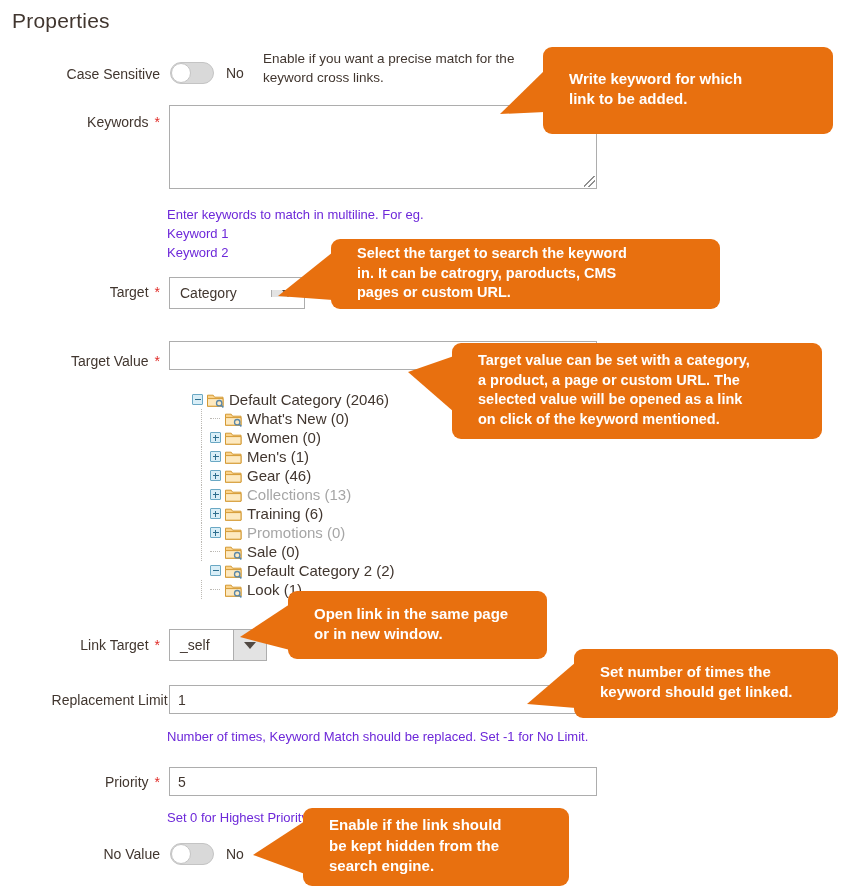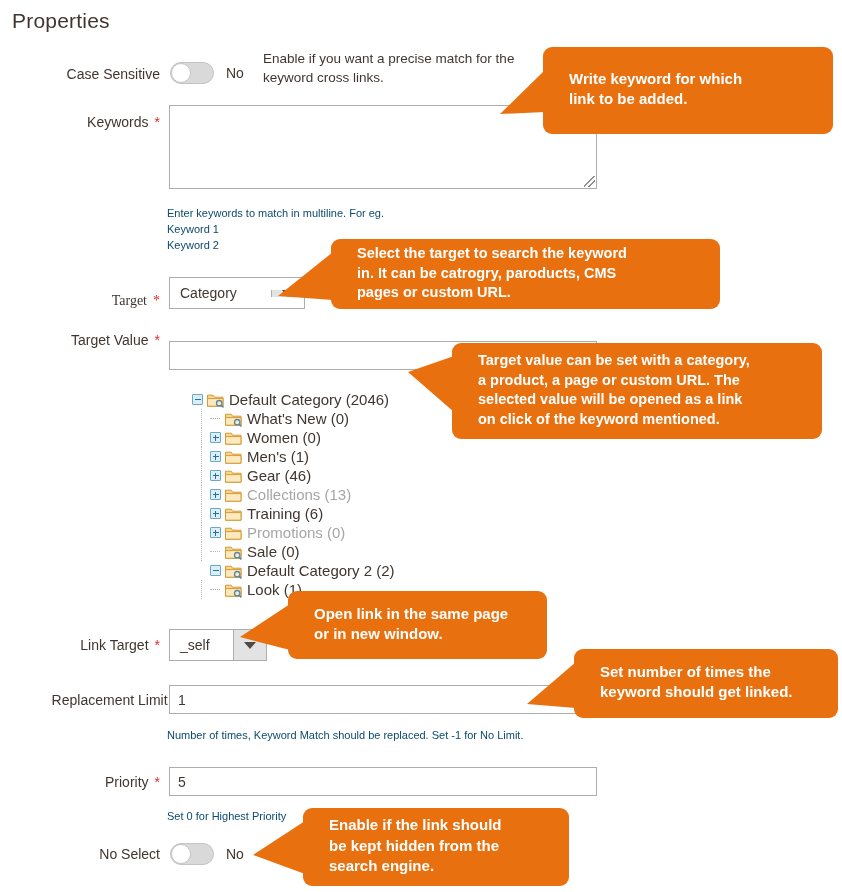--- a/index.html
+++ b/index.html
@@ -121,22 +121,22 @@
   }
   .toggle-text {
     margin-left: 12px;
     font-size: 14px;
     color: #41362f;
   }
 
   
   .hint {
     position: absolute;
-    font-size: 11px;
-    color: #0c4a6e;
+    font-size: 13px;
+    color: #6d28d9;
     line-height: 1.45;
     white-space: pre-line;
   }
   .note {
     position: absolute;
     font-size: 13.5px;
     color: #41362f;
     line-height: 1.4;
     white-space: pre-line;
   }
@@ -217,31 +217,31 @@
 
   <div class="lbl-wrap" style="top:114px;">
     <span>Keywords</span><span class="req">*</span>
   </div>
   <textarea class="txt" style="left: 169px; top: 105px; width: 428px; height: 84px;"></textarea>
   <div class="ta-grip" style="left:584px; top:176px;"></div>
   <div class="hint" style="left:167px; top:206px; width:400px;">Enter keywords to match in multiline. For eg.
 Keyword 1
 Keyword 2</div>
 
-  <div class="lbl-wrap" style="top:293px;font-family:Liberation Serif, serif;">
+  <div class="lbl-wrap" style="top:284px;">
     <span>Target</span><span class="req">*</span>
   </div>
   <div class="sel" style="left:169px; top:277px; width:136px;align-items:center;">
     <div class="sel-val">Category</div>
     <div class="sel-btn">
       <span class="caret"></span>
     </div>
   </div>
 
-  <div class="lbl-wrap" style="top:332px;">
+  <div class="lbl-wrap" style="top:353px;">
     <span>Target Value</span><span class="req">*</span>
   </div>
   <input class="txt" type="text" style="left: 169px; top: 341px; width: 428px; height: 29px;" value="">
 
   <div class="tree" id="tree" style="left:192px; top:390px;">
       <div class="tnode" style="padding-left: 0px;">
         <span class="expander"></span>
         <span class="folder"><svg width="17" height="15" viewBox="0 0 17 15">
             <path d="M0.5 2.2 L0.5 13.2 L16 13.2 L16 4.2 L7.6 4.2 L6.2 2.2 Z" fill="#fbd38a" stroke="#d49a35" stroke-width="1"></path>
             <path d="M0.5 5.6 L16 5.6 L16 13.2 L0.5 13.2 Z" fill="#fde9c0" stroke="#d49a35" stroke-width="1"></path>
@@ -365,21 +365,21 @@
   <input class="txt" type="text" style="left: 169px; top: 685px; width: 428px; height: 29px;" value="1">
   <div class="hint" style="left:167px; top:728px; width:460px;">Number of times, Keyword Match should be replaced. Set -1 for No Limit.</div>
 
   <div class="lbl-wrap" style="top:774px;">
     <span>Priority</span><span class="req">*</span>
   </div>
   <input class="txt" type="text" style="left: 169px; top: 767px; width: 428px; height: 29px;" value="5">
   <div class="hint" style="left:167px; top:809px; width:300px;">Set 0 for Highest Priority</div>
 
   <div class="lbl-wrap" style="top:846px;">
-    <span>No Select</span>
+    <span>No Value</span>
   </div>
   <div class="toggle-wrap" style="left:170px; top:843px;">
     <div class="toggle">
       <div class="knob"></div>
     </div>
     <span class="toggle-text">No</span>
   </div>
 
   <svg id="callouts" width="842" height="892" style="position:absolute; left:0; top:0; pointer-events:none;">
       <g>

